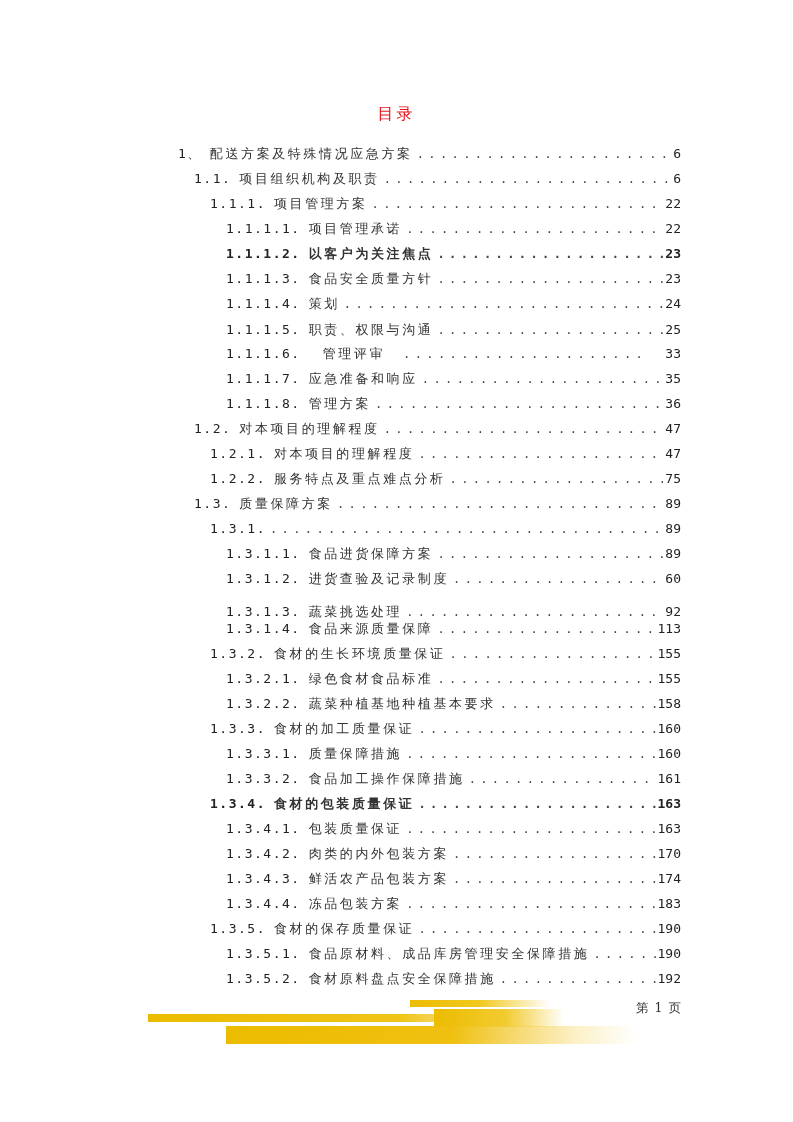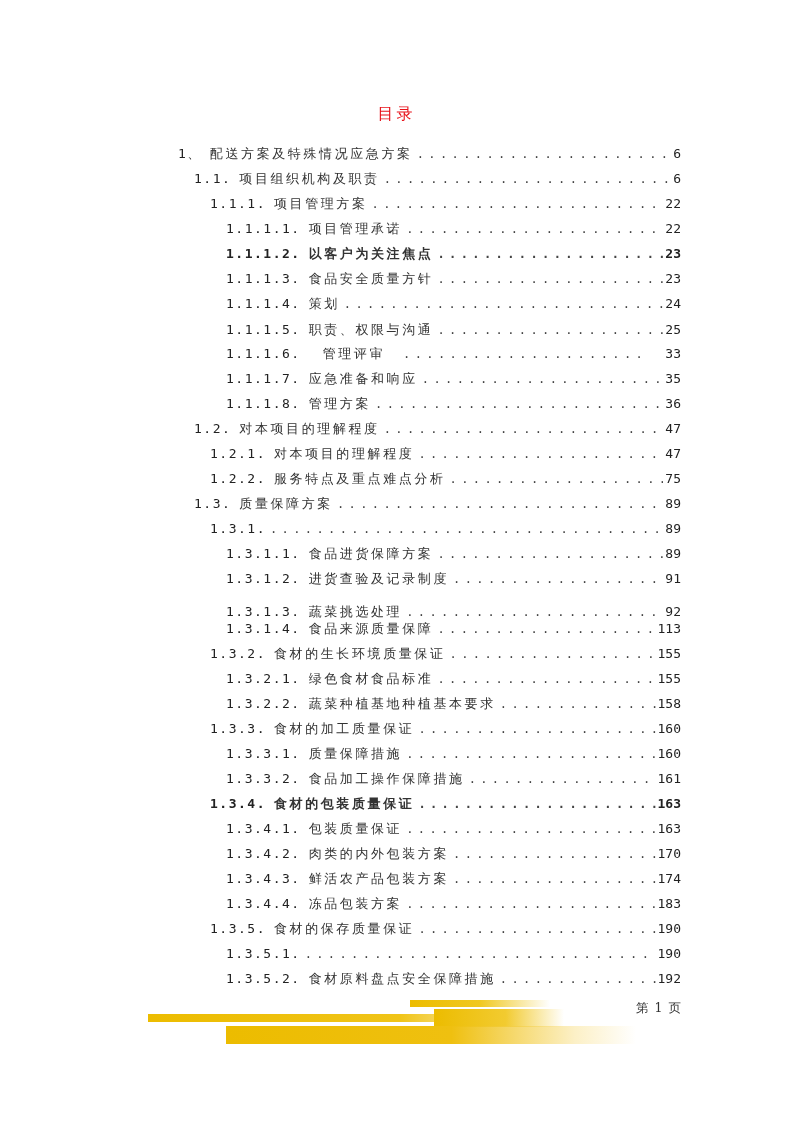--- a/index.html
+++ b/index.html
@@ -133,21 +133,21 @@
     <div class="row" style="top: 400px; left: 226px;">
       <span class="num">1.3.1.1.</span>
       <span class="txt">食品进货保障方案</span>
       <span class="dots"></span>
       <span class="pg">89</span>
     </div>
     <div class="row" style="top: 425px; left: 226px;">
       <span class="num">1.3.1.2.</span>
       <span class="txt">进货查验及记录制度</span>
       <span class="dots"></span>
-      <span class="pg">91</span>
+      <span class="pg">60</span>
     </div>
     <div class="row" style="top: 458px; left: 226px; justify-content: center;">
       <span class="num">1.3.1.3.</span>
       <span class="txt">蔬菜挑选处理</span>
       <span class="dots"></span>
       <span class="pg">92</span>
     </div>
     <div class="row" style="top: 475px; left: 226px;">
       <span class="num">1.3.1.4.</span>
       <span class="txt">食品来源质量保障</span>
@@ -221,20 +221,21 @@
       <span class="pg">183</span>
     </div>
     <div class="row" style="top: 775px; left: 210px;">
       <span class="num">1.3.5.</span>
       <span class="txt">食材的保存质量保证</span>
       <span class="dots"></span>
       <span class="pg">190</span>
     </div>
     <div class="row" style="top: 800px; left: 226px;">
       <span class="num">1.3.5.1.</span>
+      <span class="txt">食品原材料、成品库房管理安全保障措施</span>
       <span class="dots"></span>
       <span class="pg">190</span>
     </div>
     <div class="row" style="top: 825px; left: 226px;">
       <span class="num">1.3.5.2.</span>
       <span class="txt">食材原料盘点安全保障措施</span>
       <span class="dots"></span>
       <span class="pg">192</span>
     </div>
   </div>

